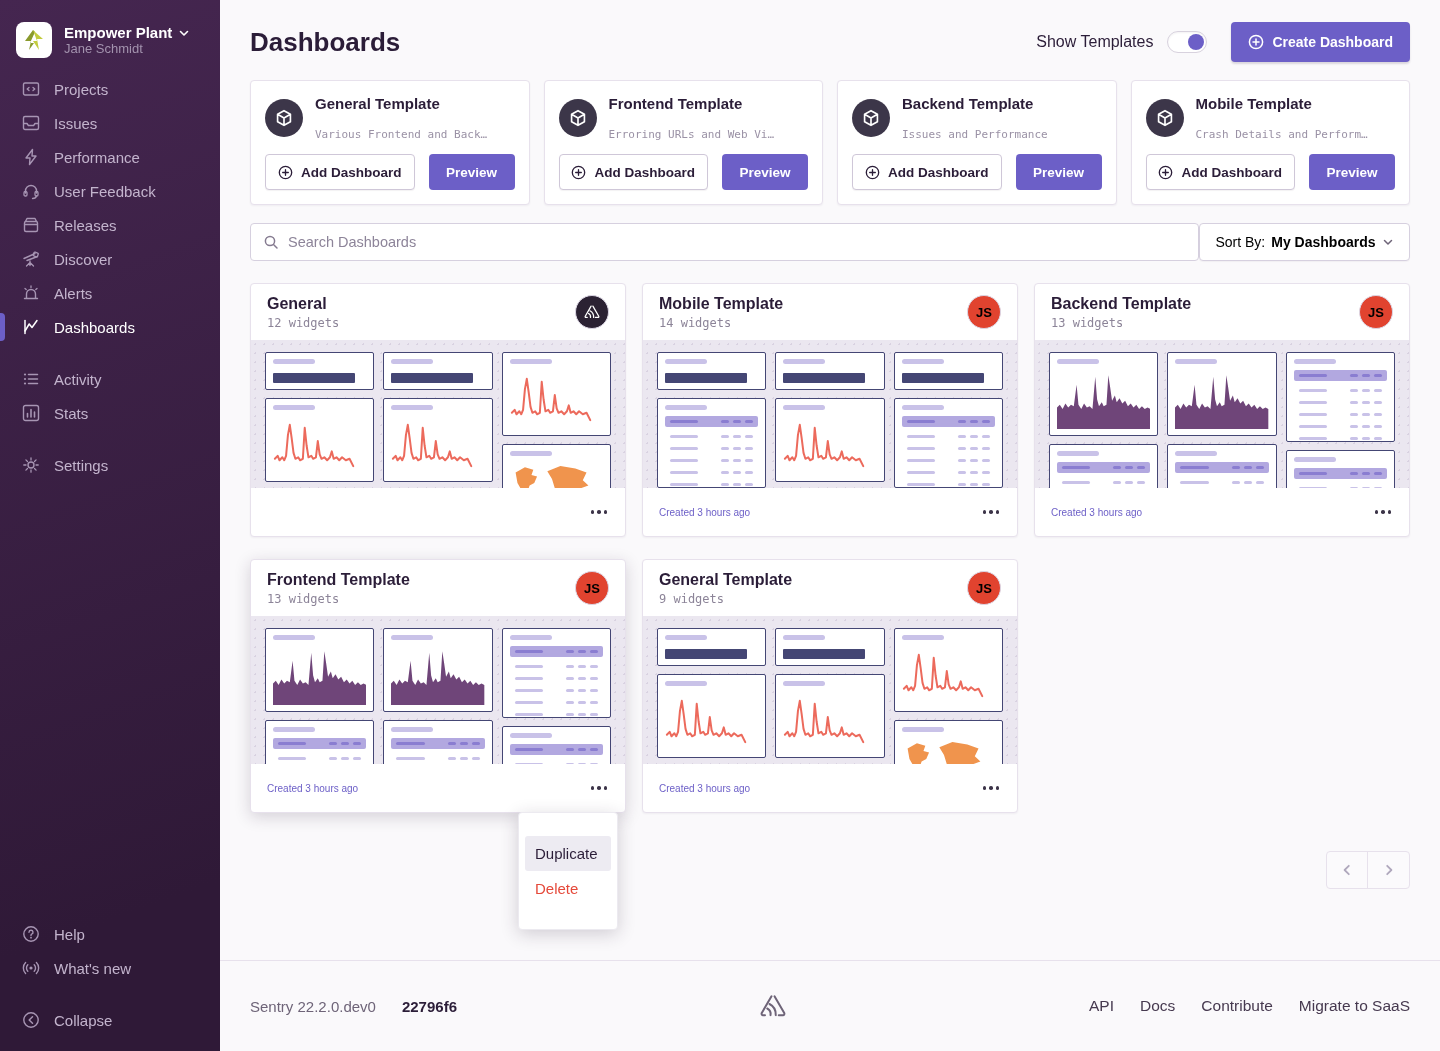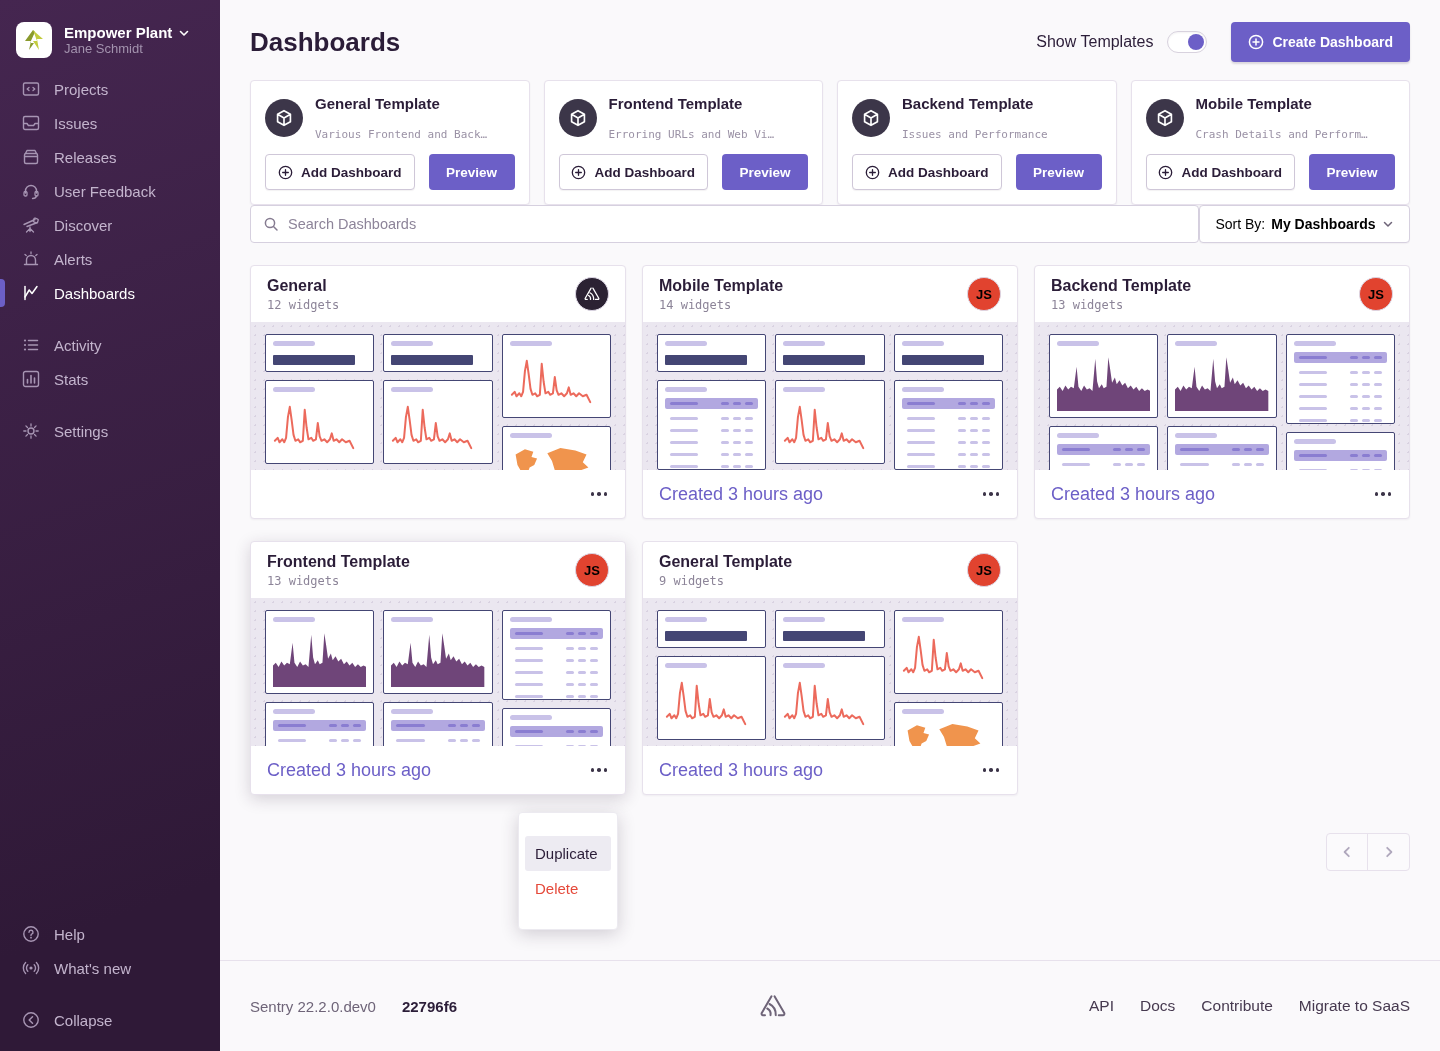--- a/index.html
+++ b/index.html
@@ -48,21 +48,21 @@
   .tcard-top{display:flex;align-items:center;gap:12px}
   .cube{width:38px;height:38px;border-radius:50%;background:#3c3649;display:flex;align-items:center;justify-content:center;flex:0 0 38px}
   .tmeta{min-width:0}
   .ttitle{font-size:15px;font-weight:700;color:var(--heading);white-space:nowrap}
   .tsub{font-family:"DejaVu Sans Mono",monospace;font-size:11px;color:#9a91a5;margin-top:16px;white-space:nowrap;overflow:hidden}
   .tbtns{display:flex;gap:14px;margin-top:13px}
   .add-btn{flex:1;height:36px;font-size:13.5px}
   .preview-btn{width:86px;height:36px;font-size:13.5px;background:var(--accent);color:#fff}
 
   
-  .toolbar{margin-top:0;display:flex;}
+  .toolbar{margin-top:18px;display:flex;}
   .search{flex:1;height:38px;background:#fff;border:1px solid #d6d0df;border-radius:4px;display:flex;align-items:center;padding:0 12px;gap:9px}
   .search input{border:none;outline:none;flex:1;font-size:14.5px;font-family:"Liberation Sans",sans-serif;color:var(--heading);background:transparent}
   .search input::placeholder{color:#8d8499}
   .sort-btn{width:211px;height:38px;background:#fff;border:1px solid #d6d0df;border-radius:4px;display:flex;align-items:center;justify-content:center;gap:6px;font-size:14px;cursor:pointer;box-shadow:0 1px 1px rgba(43,29,56,.04)}
   .sort-btn b{font-weight:700}
 
   
   .grid{margin-top:22px;display:grid;grid-template-columns:repeat(3,1fr);column-gap:16px;row-gap:22px}
   .dcard{background:#fff;border:1px solid var(--border);border-radius:4px;box-shadow:0 1px 2px rgba(43,29,56,.05);display:flex;flex-direction:column;height:254px;overflow:visible}
   .dcard.elevated{box-shadow:0 4px 16px rgba(43,29,56,.18)}
@@ -85,21 +85,21 @@
   .afill{fill:var(--chart-purple)}
   .mfill{fill:var(--chart-orange)}
   .thead{height:11px;background:var(--thead);border-radius:2px;display:flex;align-items:center;justify-content:space-between;padding:0 5px;margin-bottom:8px;flex:0 0 11px}
   .thead span{width:34%;height:3px;background:var(--lavender-dark);border-radius:2px}
   .thead b,.trow b{display:flex;gap:4px}
   .thead i,.trow i{width:8px;height:3px;border-radius:2px;display:block;background:var(--lavender-dark)}
   .trow{display:flex;justify-content:space-between;align-items:center;padding:0 5px;margin-bottom:9px;flex:0 0 3px}
   .trow span{width:34%;height:3px;background:var(--lavender);border-radius:2px}
   .trow i{background:var(--lavender)}
   .dfoot{height:48px;display:flex;align-items:center;justify-content:space-between;padding:0 16px}
-  .created{font-size:18px;color:var(--accent)}
+  .created{font-size:10px;color:var(--accent)}
   .dots{display:flex;gap:3px;cursor:pointer;padding:6px 2px}
   .dots span{width:3.5px;height:3.5px;border-radius:50%;background:#3c3448;display:block}
 
   
   .pagination{margin-top:38px;display:flex;justify-content:flex-end}
   .pg{display:flex;border:1px solid var(--border);border-radius:4px;overflow:hidden;background:#fbfafc}
   .pg button{width:41px;height:36px;background:transparent;border:none;display:flex;align-items:center;justify-content:center;color:#b0a8bd;cursor:pointer}
   .pg button:first-child{border-right:1px solid var(--border)}
 
   
@@ -150,33 +150,39 @@
     </div>
     <div class="nav-item">
       <svg class="icn" viewBox="0 0 18 18">
           <rect x="1.5" y="2.5" width="15" height="13" rx="1.5" fill="none" stroke="currentColor" stroke-width="1.4"></rect>
           <path d="M1.5 9.5 h3.5 l1.4 2 h5.2 l1.4 -2 h3.5" fill="none" stroke="currentColor" stroke-width="1.4" stroke-linejoin="round"></path>
         </svg>
       <span>Issues</span>
     </div>
     <div class="nav-item">
       <svg class="icn" viewBox="0 0 18 18">
-          <rect x="2.5" y="5.5" width="13" height="10" rx="1.5" fill="none" stroke="currentColor" stroke-width="1.4"></rect>
-          <path d="M3.5 5.5 L5 2.5 h8 L14.5 5.5 M2.5 8.5 h13" fill="none" stroke="currentColor" stroke-width="1.4" stroke-linejoin="round"></path>
-        </svg>
-      <span>Releases</span>
+          <path d="M10.5 1.5 L4 10 h4 L7.5 16.5 L14 8 h-4 Z" fill="none" stroke="currentColor" stroke-width="1.4" stroke-linejoin="round"></path>
+        </svg>
+      <span>Performance</span>
     </div>
     <div class="nav-item">
       <svg class="icn" viewBox="0 0 18 18">
           <path d="M3.5 11 v-2 a5.5 5.5 0 0 1 11 0 v2" fill="none" stroke="currentColor" stroke-width="1.4" stroke-linecap="round"></path>
           <rect x="2" y="9.5" width="3" height="4.5" rx="1.2" fill="none" stroke="currentColor" stroke-width="1.3"></rect>
           <rect x="13" y="9.5" width="3" height="4.5" rx="1.2" fill="none" stroke="currentColor" stroke-width="1.3"></rect>
           <path d="M14.5 14 a4 3 0 0 1 -4 2.5" fill="none" stroke="currentColor" stroke-width="1.3" stroke-linecap="round"></path>
         </svg>
       <span>User Feedback</span>
+    </div>
+    <div class="nav-item">
+      <svg class="icn" viewBox="0 0 18 18">
+          <rect x="2.5" y="5.5" width="13" height="10" rx="1.5" fill="none" stroke="currentColor" stroke-width="1.4"></rect>
+          <path d="M3.5 5.5 L5 2.5 h8 L14.5 5.5 M2.5 8.5 h13" fill="none" stroke="currentColor" stroke-width="1.4" stroke-linejoin="round"></path>
+        </svg>
+      <span>Releases</span>
     </div>
     <div class="nav-item">
       <svg class="icn" viewBox="0 0 18 18">
           <path d="M2 8.5 L13 3.5 M5 10.5 L15.5 6.5" fill="none" stroke="currentColor" stroke-width="1.4" stroke-linecap="round"></path>
           <rect x="11.5" y="2.5" width="4.5" height="4" rx="1" transform="rotate(20 13.7 4.5)" fill="none" stroke="currentColor" stroke-width="1.3"></rect>
           <path d="M8 11 v4.5 M8 12.5 l-3.5 3.5 M8 12.5 l3.5 3.5" fill="none" stroke="currentColor" stroke-width="1.3" stroke-linecap="round"></path>
         </svg>
       <span>Discover</span>
     </div>
     <div class="nav-item">

